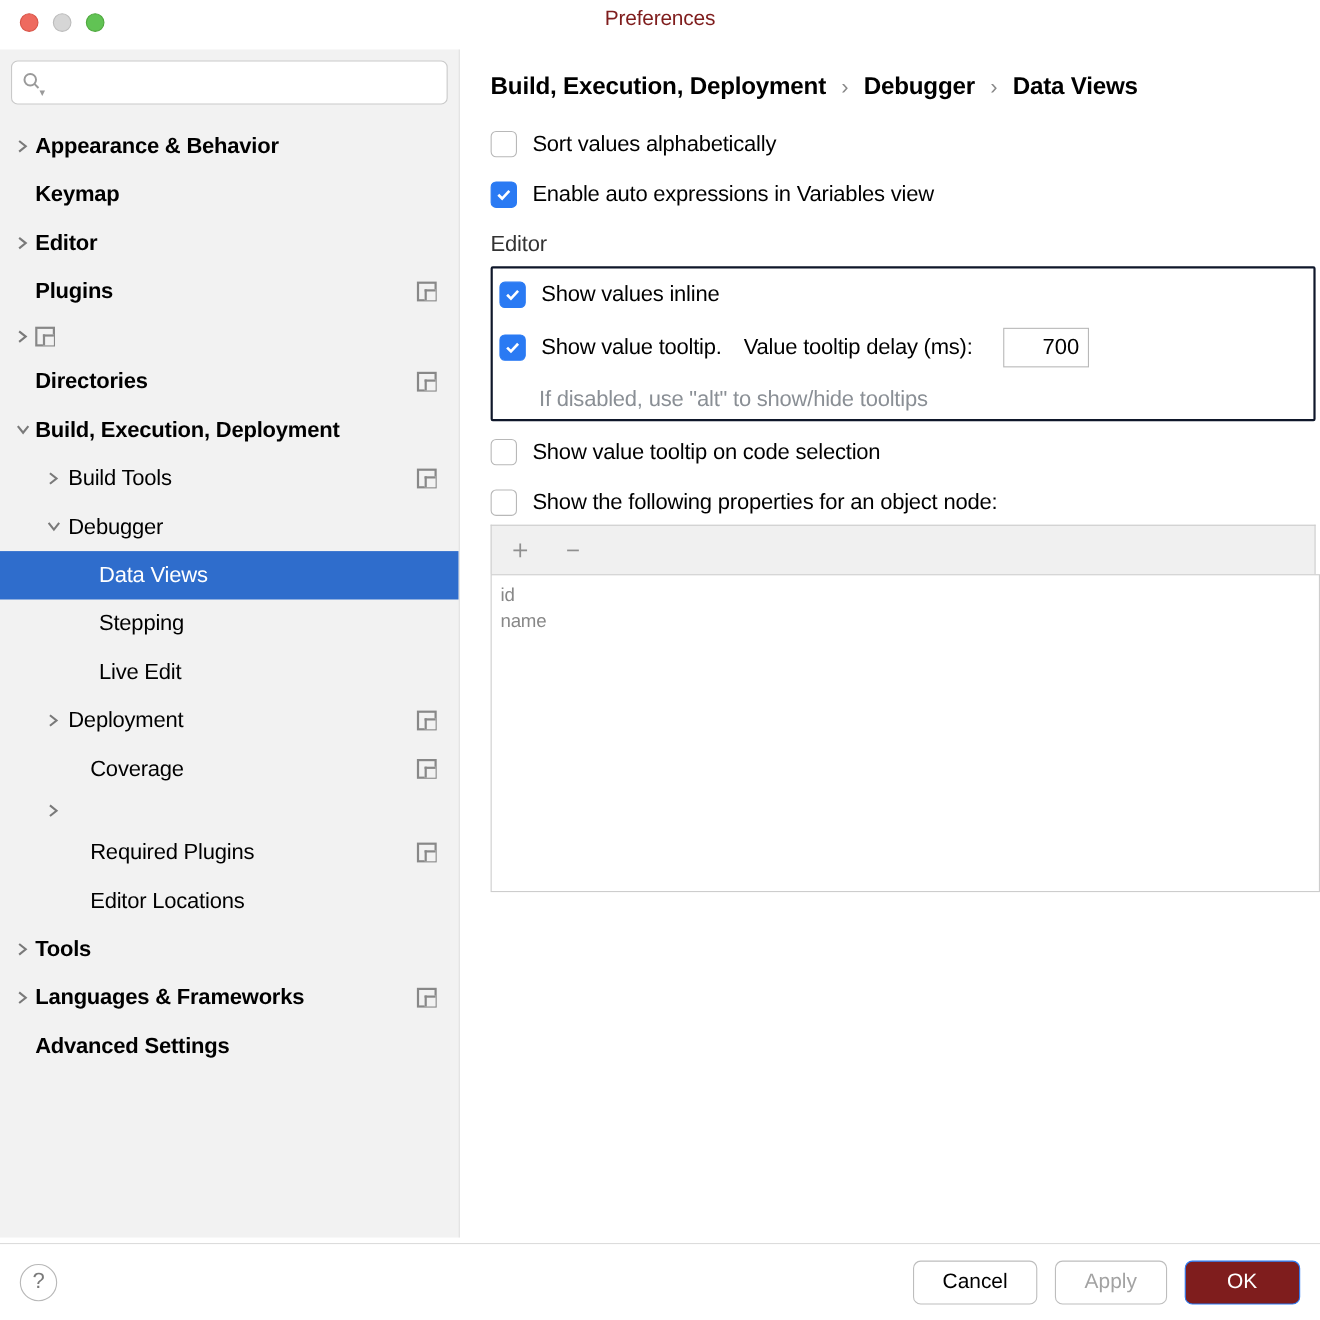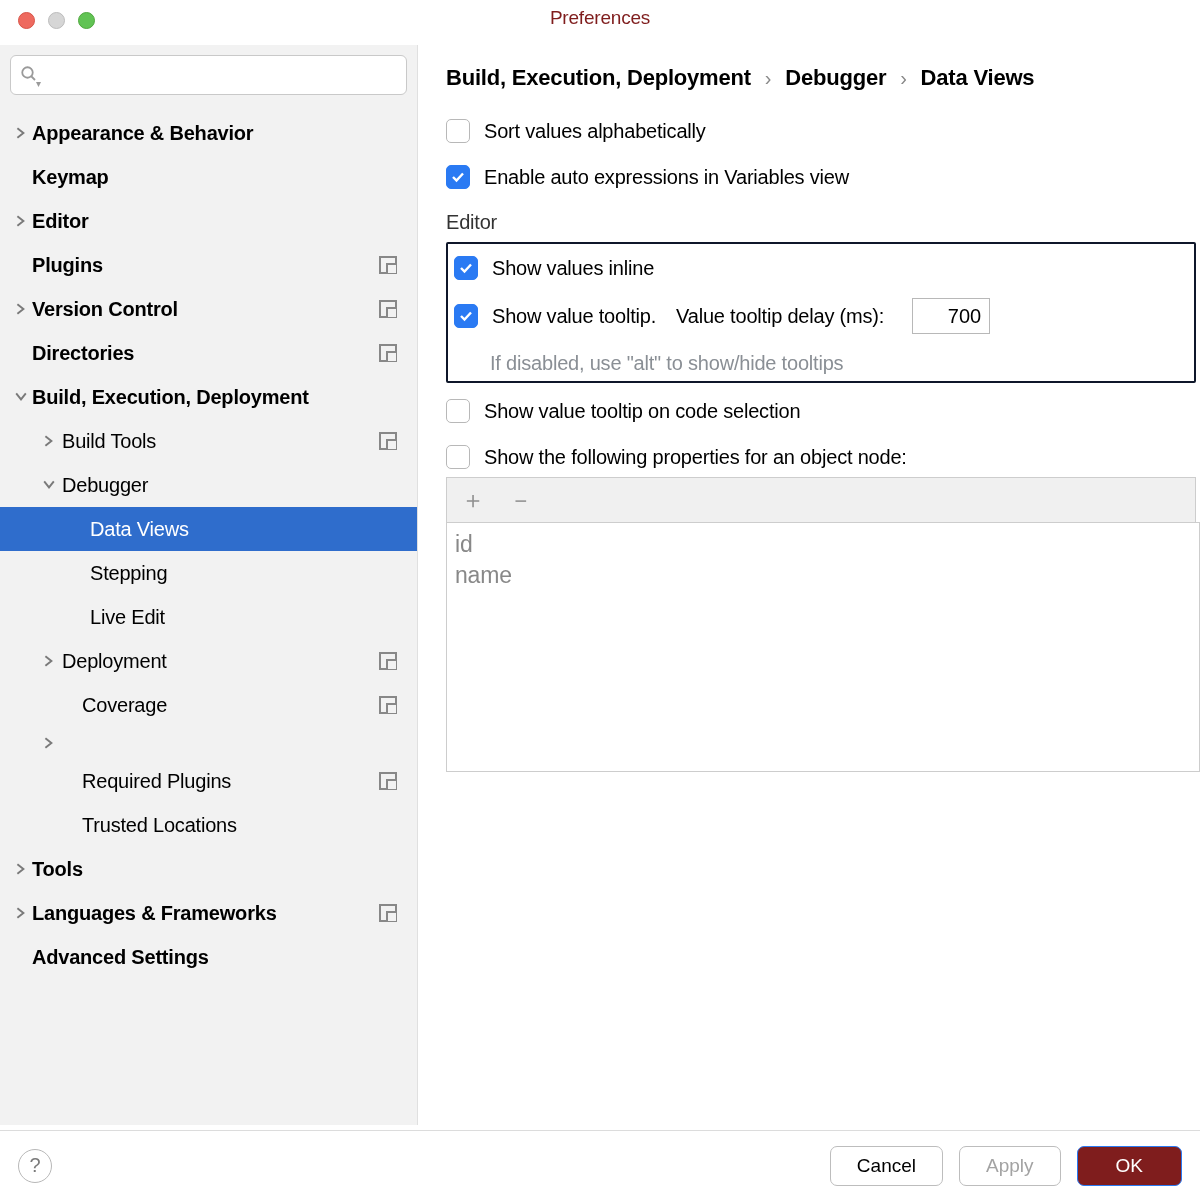--- a/index.html
+++ b/index.html
@@ -193,24 +193,24 @@
       background: #f0f0f0;
       border: 1px solid #cdcdcd;
       border-bottom: none;
       margin-top: 8px;
       margin-right: 4px;
       align-items: center;
     }
     .prop-toolbar span { color: #8f8f8f; font-size: 24px; line-height: 1; }
     .prop-list {
       border: 1px solid #cdcdcd;
-      height: 250px;
+      height: 289px;
       margin-right: 0;
       padding: 6px 8px;
-      font-size: 23px;
+      font-size: 17px;
       color: #888;
     }
     .prop-list div { padding: 2px 0; }
     .footer {
       position: absolute;
       left: 0; right: 0; bottom: 0;
       height: 70px;
       border-top: 1px solid #dcdcdc;
       display: flex;
       align-items: center;
@@ -302,21 +302,20 @@
         <span class="proj-icon"></span>
       </div>
         </li>
       <li>
           <div class="tree-row bold">
         <span class="chev-icon">
               <svg viewBox="0 0 10 10">
                 <path d="M2 1 L7 5 L2 9" fill="none" stroke="currentColor" stroke-width="1.6"></path>
               </svg>
             </span>
-        <span class="label indent0">Version Control</span>
         <span class="proj-icon"></span>
       </div>
         </li>
       <li>
           <div class="tree-row bold">
         <span class="chev-icon"></span>
         <span class="label indent0">Directories</span>
         <span class="proj-icon"></span>
       </div>
         </li>
@@ -399,21 +398,21 @@
       <li>
           <div class="tree-row">
         <span class="chev-icon" style="margin-left:28px"></span>
         <span class="label" style="padding-left:22px">Required Plugins</span>
         <span class="proj-icon"></span>
       </div>
         </li>
       <li>
           <div class="tree-row">
         <span class="chev-icon" style="margin-left:28px"></span>
-        <span class="label" style="padding-left:22px">Trusted Locations</span>
+        <span class="label" style="padding-left:22px">Editor Locations</span>
       </div>
         </li>
       <li>
           <div class="tree-row bold">
         <span class="chev-icon">
               <svg viewBox="0 0 10 10">
                 <path d="M2 1 L7 5 L2 9" fill="none" stroke="currentColor" stroke-width="1.6"></path>
               </svg>
             </span>
         <span class="label indent0">Tools</span>

